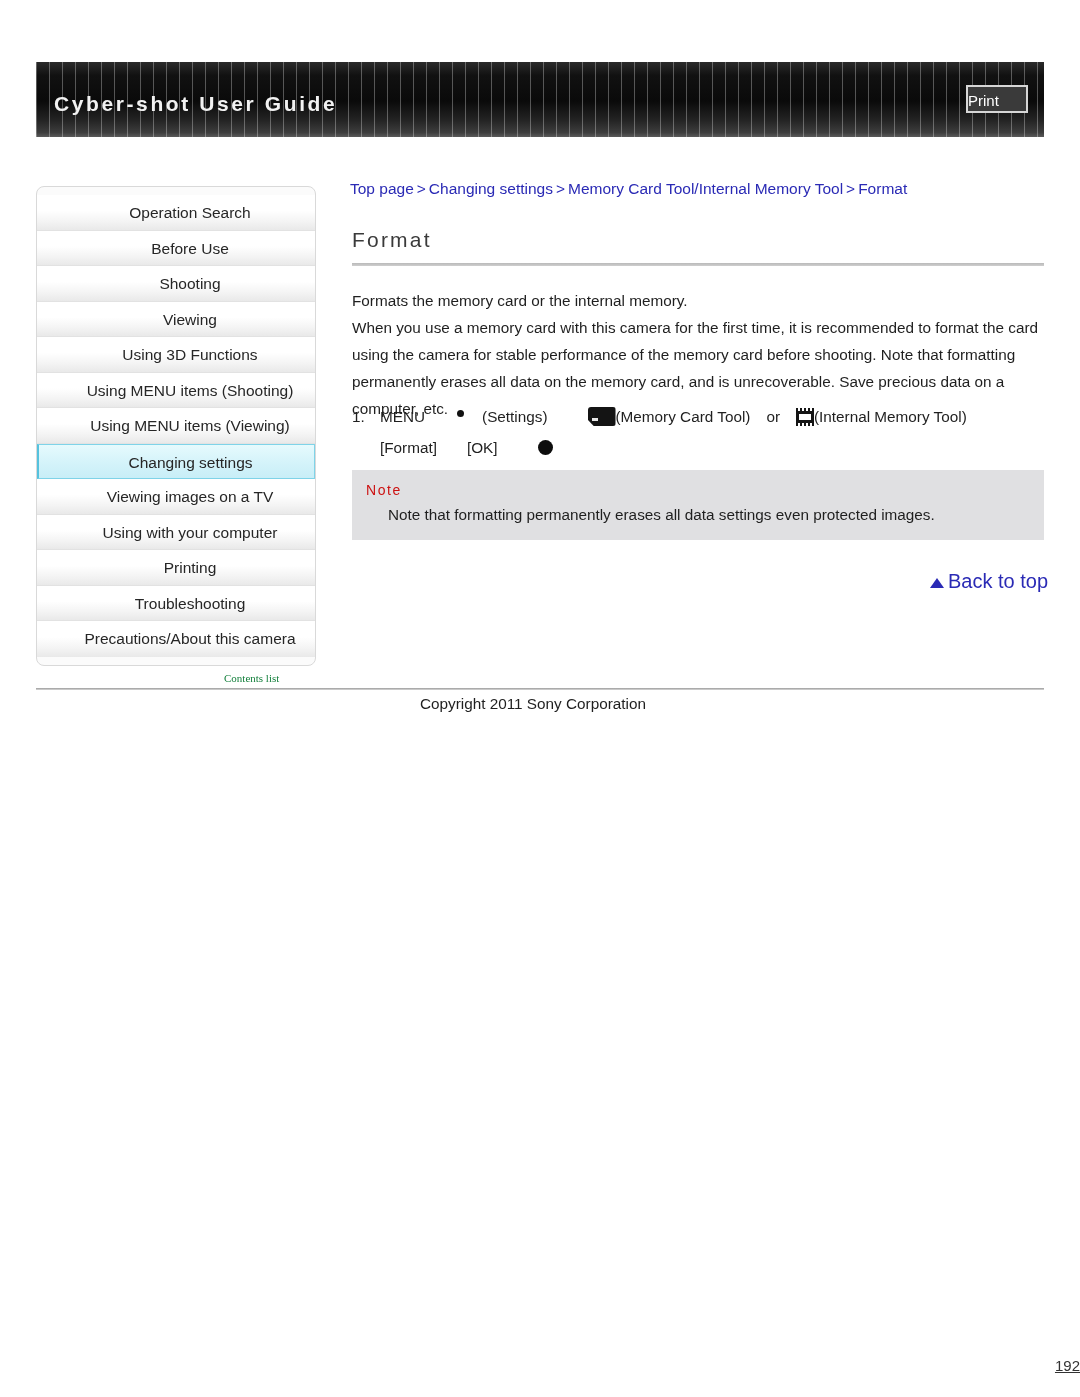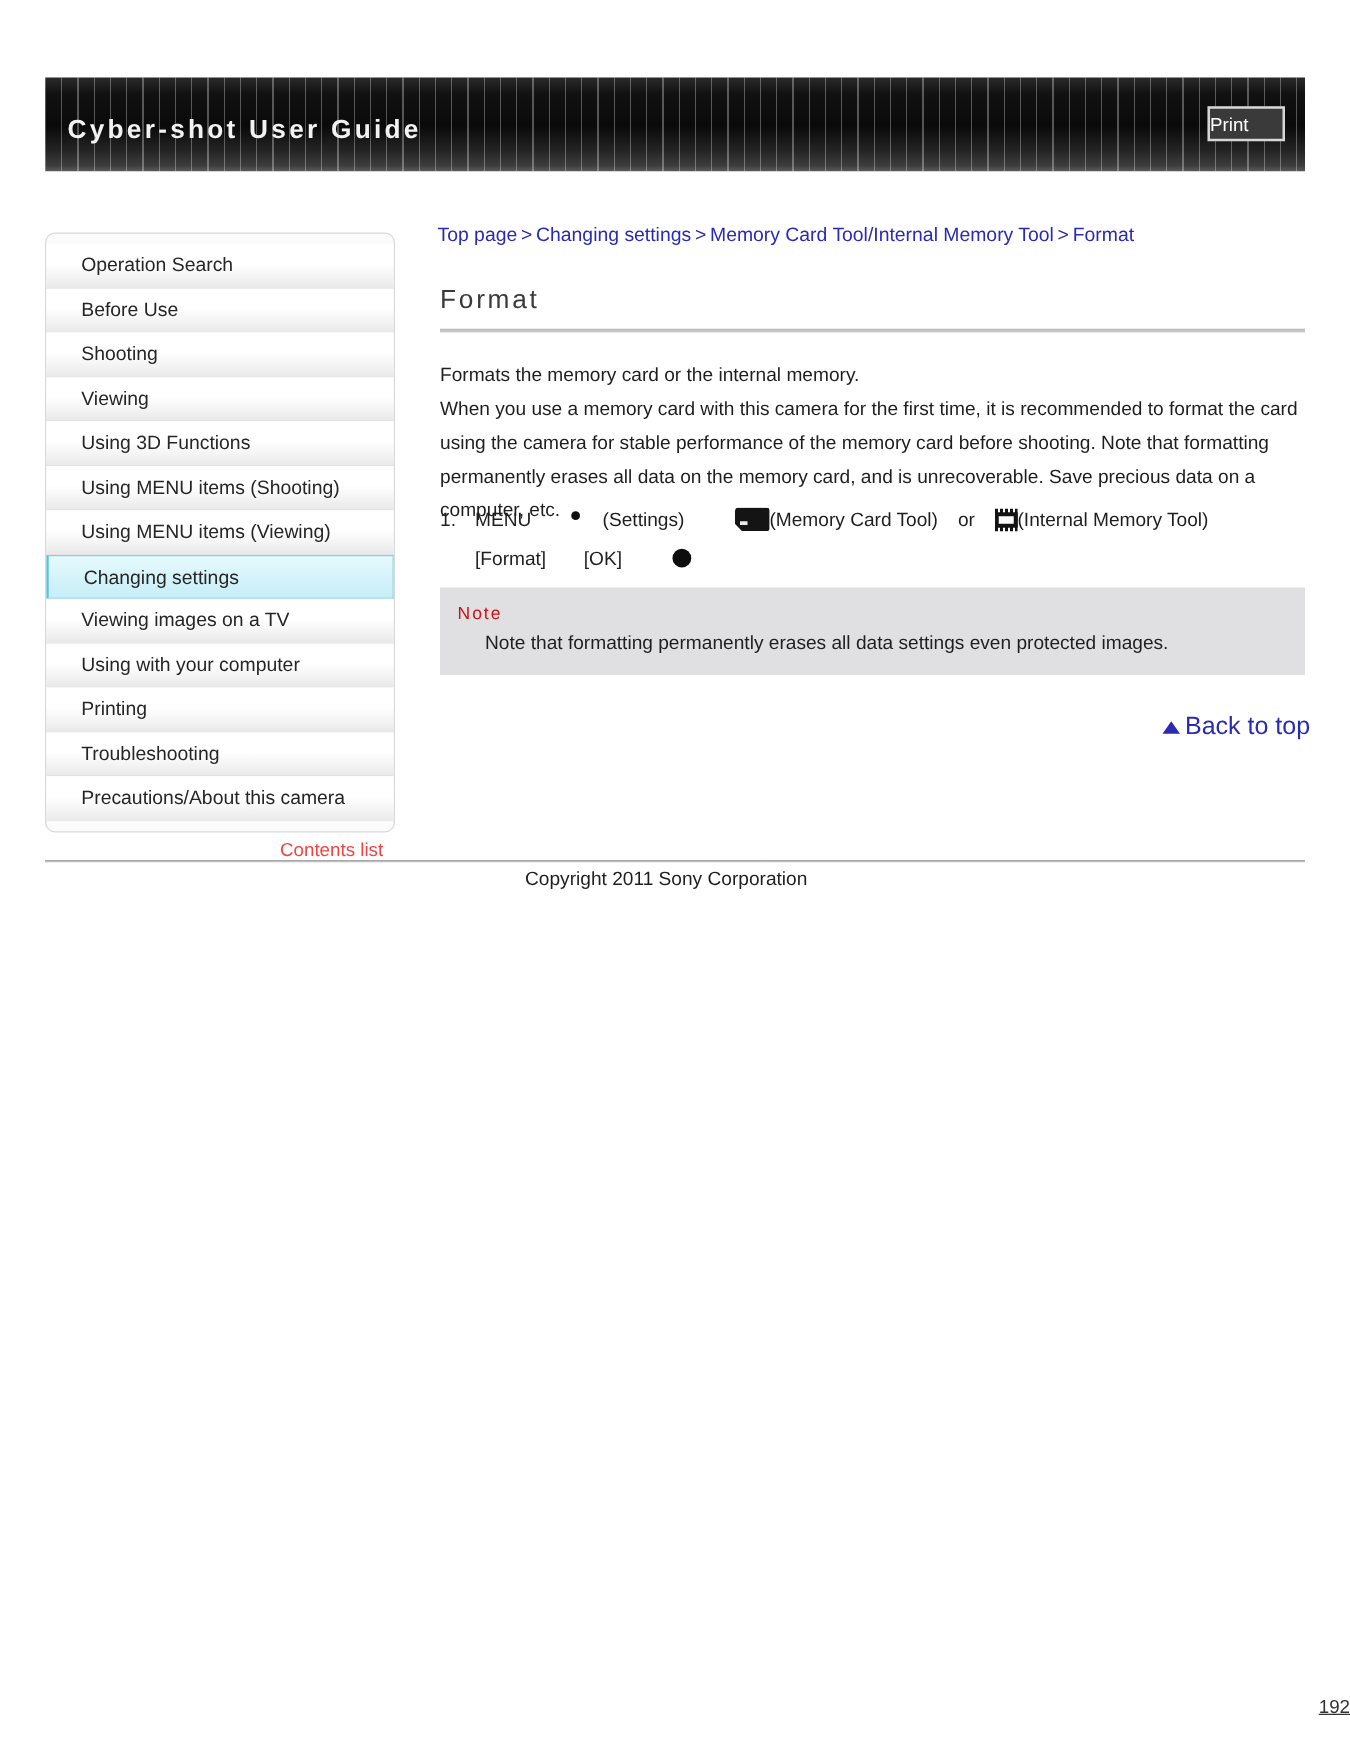--- a/index.html
+++ b/index.html
@@ -89,20 +89,21 @@
     position: absolute;
     left: 36px;
     top: 186px;
     width: 280px;
     border: 1px solid #d9d9d9;
     border-radius: 8px;
     background: #fbfbfb;
     box-sizing: border-box;
     overflow: hidden;
     padding: 8px 0 8px 0;
+    text-align: center;
   }
   .side-item {
     position: relative;
     height: 35.5px;
     line-height: 35.5px;
     padding-left: 28px;
     font-size: 15.5px;
     color: #262626;
     background: linear-gradient(to bottom, #ffffff 0%, #ffffff 45%, #f4f4f4 75%, #e9e9e9 100%);
     border-bottom: 1px solid #e2e2e2;
@@ -114,23 +115,24 @@
   .side-item.active {
     background: linear-gradient(to bottom, #e6fafd 0%, #d4f3fa 55%, #c8eef7 100%);
     border: 1px solid #7fd3e8;
     border-left: 2px solid #55c2de;
   }
 
   .contents-list {
     position: absolute;
     left: 224px;
     top: 672px;
-    font-size: 15px;
-    color: #ef4444;
+    font-size: 11px;
+    color: #15803d;
     cursor: pointer;
+    font-family: Liberation Serif, serif;
   }
 
   
   .page-title {
     position: absolute;
     left: 352px;
     top: 228px;
     font-size: 21px;
     letter-spacing: 2.2px;
     color: #3a3a3a;

